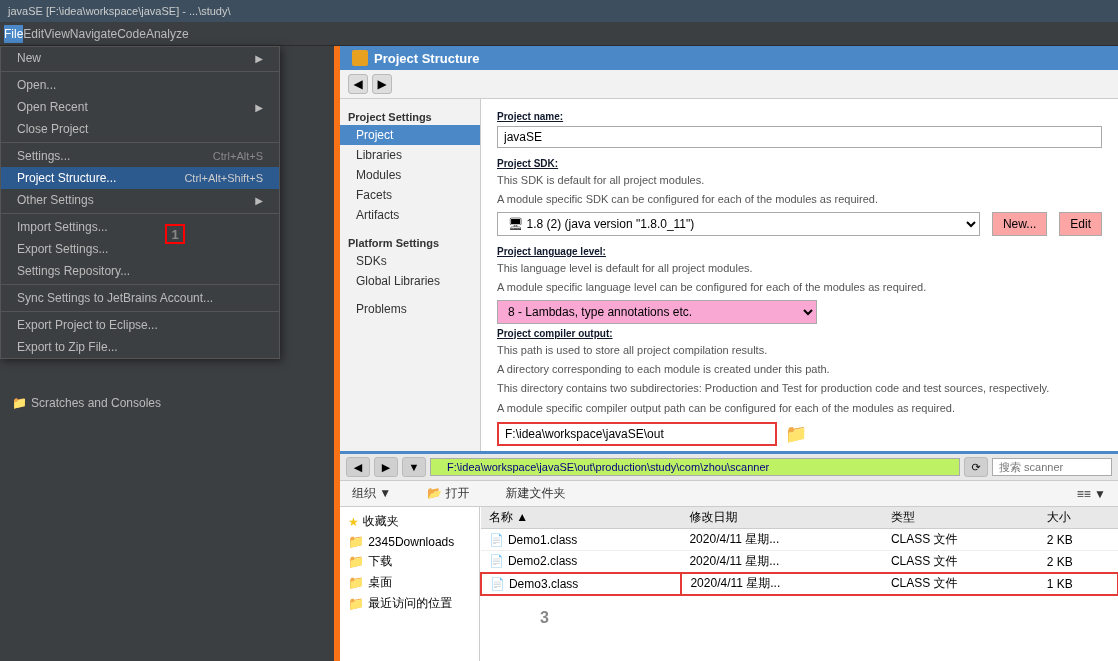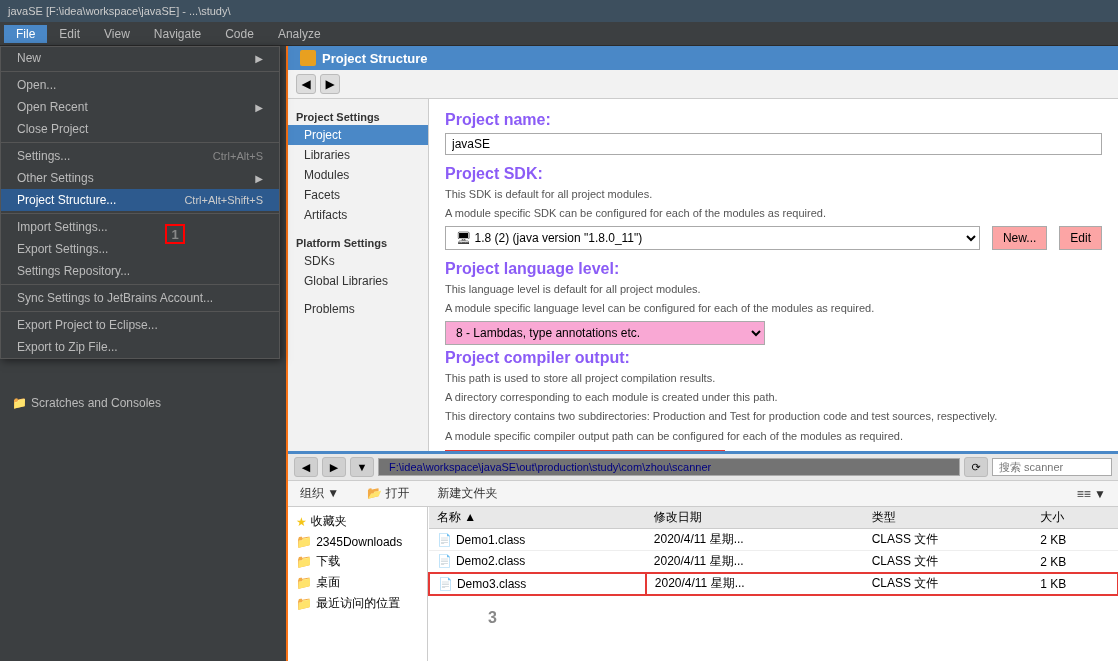--- a/index.html
+++ b/index.html
@@ -20,38 +20,38 @@
     .menu-bar {
       background: #3c3f41;
       height: 24px;
       display: flex;
       align-items: center;
       padding: 0 4px;
       border-bottom: 1px solid #2b2b2b;
     }
     .menu-item {
       color: #bbbbbb;
-      padding: 2px 12px;
+      padding: 2px 0;
       cursor: pointer;
       font-size: 12px;
     }
     .menu-item.active { background: #4a88c7; color: white; }
 
     
     .main-layout {
       display: flex;
       height: calc(661px - 46px);
     }
 
     
     .left-panel {
-      width: 288px;
+      width: 340px;
       background: #3c3f41;
       position: relative;
-      border-right: 2px solid #f97316;
+      border-right: 6px solid #f97316;
       flex-shrink: 0;
     }
 
     
     .dropdown-menu {
       position: absolute;
       top: 0;
       left: 0;
       width: 280px;
       background: #3c3f41;
@@ -150,23 +150,24 @@
 
     
     .dialog-main {
       flex: 1;
       padding: 12px 16px;
       background: white;
       overflow-y: auto;
     }
     .field-label {
       font-weight: bold;
-      font-size: 16px;
-      color: #8b5cf6;
+      font-size: 10px;
+      color: #0f172a;
       margin-bottom: 4px;
+      text-decoration: underline;
     }
     .field-input {
       width: 100%;
       border: 1px solid #aaa;
       padding: 3px 6px;
       font-size: 12px;
       margin-bottom: 10px;
       background: white;
     }
     .field-desc {
@@ -230,37 +231,37 @@
       width: 24px; height: 20px;
       background: #d0d0d0;
       border: 1px solid #bbb;
       border-radius: 3px;
       cursor: pointer;
       font-size: 11px;
       display: flex; align-items: center; justify-content: center;
     }
     .browser-address {
       flex: 1;
-      background: #737373;
+      background: #bef264;
       border: 1px solid #aaa;
-      padding: 2px 10px;
+      padding: 2px 16px;
       font-size: 11px;
       color: #000080;
     }
     .browser-search {
       width: 120px;
       border: 1px solid #aaa;
       padding: 2px 6px;
       font-size: 11px;
     }
     .browser-toolbar {
       padding: 3px 8px;
       display: flex;
       align-items: center;
-      gap: 20px;
+      gap: 28px;
       border-bottom: 1px solid #ccc;
       font-size: 12px;
       background: #f5f5f5;
     }
     .browser-toolbar-btn {
       cursor: pointer;
       color: #333;
       padding: 1px 4px;
     }
     .browser-main {
@@ -353,26 +354,26 @@
         <span>Open Recent</span>
       </div>
       <div class="dropdown-item">
         <span>Close Project</span>
       </div>
       <div class="dropdown-separator"></div>
       <div class="dropdown-item">
         <span>Settings...</span>
         <span class="shortcut">Ctrl+Alt+S</span>
       </div>
-      <div class="dropdown-item with-arrow">
-        <span>Other Settings</span>
-      </div>
       <div class="dropdown-item highlighted">
         <span>Project Structure...</span>
         <span class="shortcut" style="color:#ccc;">Ctrl+Alt+Shift+S</span>
+      </div>
+      <div class="dropdown-item with-arrow">
+        <span>Other Settings</span>
       </div>
       <div class="dropdown-separator"></div>
       <div class="dropdown-item">
         <span>Import Settings...</span>
       </div>
       <div class="dropdown-item">
         <span>Export Settings...</span>
       </div>
       <div class="dropdown-item">
         <span>Settings Repository...</span>

